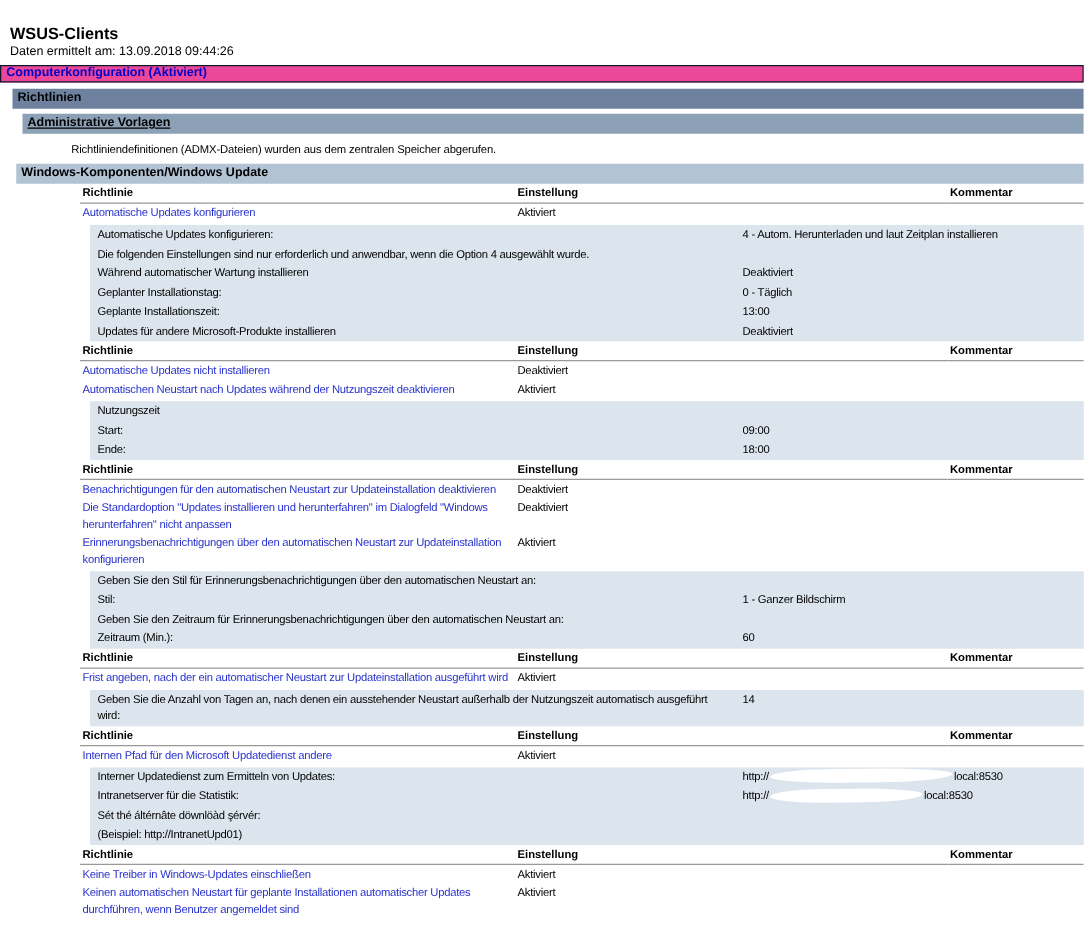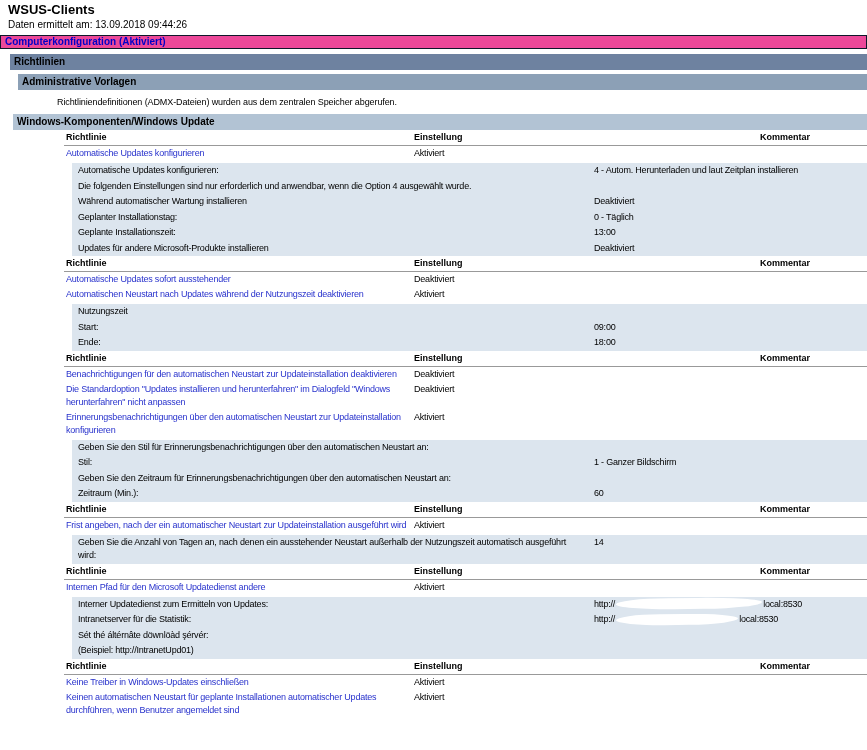--- a/index.html
+++ b/index.html
@@ -1,31 +1,31 @@
 <!DOCTYPE html>
 <html><head>
 <meta charset="utf-8">
 <style>
   * { box-sizing: border-box; }
   html,body { margin:0; padding:0; background:#fff; }
   body { width:867px; font-family:"Liberation Sans", sans-serif; color:#000; }
   .page { width:867px; }
 
-  .title { font-size:13px; font-weight:bold; padding:2px 0 1px 8px; }
+  .title { font-size:13px; font-weight:bold; padding:19px 0 1px 8px; }
   .generated { font-size:10px; padding:1px 0 5px 8px; }
 
   .banner {
     background:#ec4899; border:1px solid #0f172a;
     font-size:10px; font-weight:bold; color:#0000C8;
     padding:0 4px; line-height:12px; cursor:pointer;
   }
 
   .bar { font-size:10px; font-weight:bold; padding:2px 4px; line-height:12px; cursor:pointer; }
   .bar1 { margin:5px 0 0 10px; background:#6E82A0; }
-  .bar2 { margin:4px 0 0 18px; background:#8CA0B6; }
+  .bar2 { margin:4px 0 0 18px; background:#8CA0B6;text-decoration:underline; }
   .bar3 { margin:6px 0 0 13px; background:#B2C3D4; }
 
   .note { margin:7px 0 7px 57px; font-size:9px; letter-spacing:-0.1px; }
 
   table { border-collapse:collapse; table-layout:fixed; }
   .ptable { margin:0 0 0 64px; width:803px; }
   .ptable td { font-size:9px; letter-spacing:-0.2px; line-height:13px; padding:1px 2px; vertical-align:top; overflow:hidden; }
   .phead td { font-weight:bold; letter-spacing:0; border-bottom:1px solid #999999; }
   .plink { color:#2832CC; cursor:pointer; }
 
@@ -113,21 +113,21 @@
         <col style="width:346px">
         <col>
       </colgroup>
     <tbody>
         <tr class="phead">
       <td>Richtlinie</td>
       <td>Einstellung</td>
       <td>Kommentar</td>
     </tr>
     <tr>
-      <td class="plink">Automatische Updates sofort ausstehender</td>
+      <td class="plink">Automatische Updates nicht installieren</td>
       <td>Deaktiviert</td>
       <td></td>
     </tr>
     <tr>
       <td class="plink">Automatischen Neustart nach Updates während der Nutzungszeit deaktivieren</td>
       <td>Aktiviert</td>
       <td></td>
     </tr>
   </tbody>
     </table>

